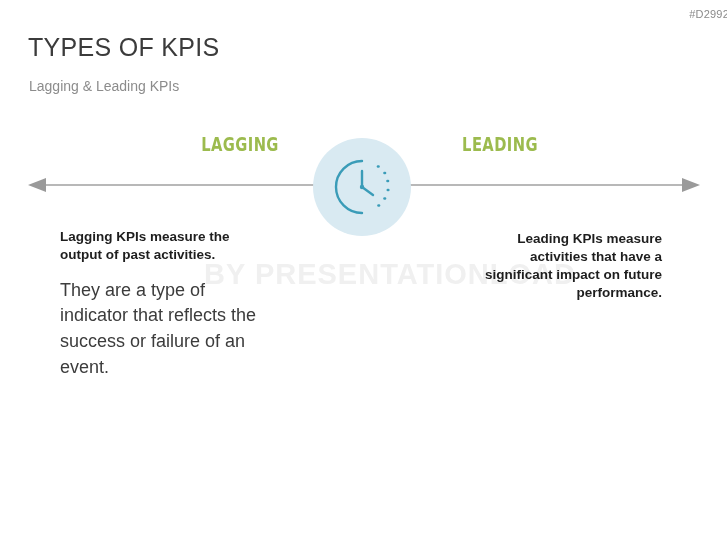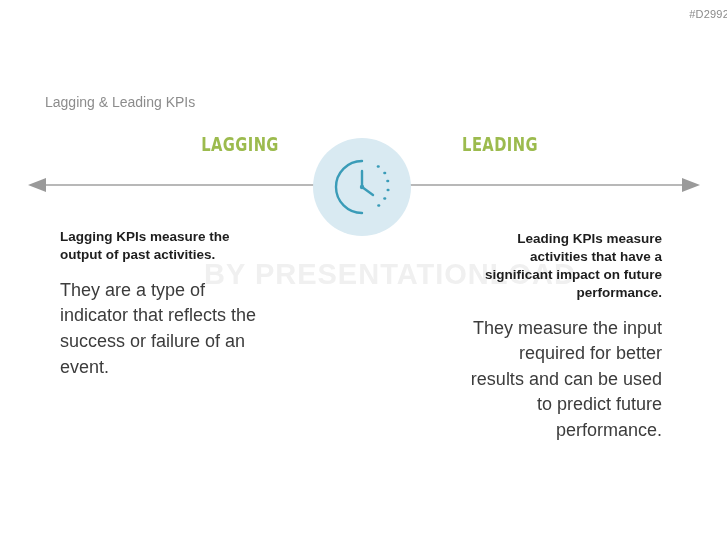--- a/index.html
+++ b/index.html
@@ -38,21 +38,21 @@
     font-weight: normal;
     margin: 0;
   }
   .subtitle {
     position: absolute;
     left: 29px;
     top: 78px;
     font-size: 14px;
     color: #8c8c8c;
     font-weight: normal;
-    margin: 16px;
+    margin: 0;
   }
   .label-lagging {
     position: absolute;
     left: 160px;
     top: 133px;
     width: 160px;
     text-align: center;
     font-size: 19px;
     font-weight: bold;
     color: #9cbb4e;
@@ -137,20 +137,21 @@
     margin: 0;
   }
 </style>
 </head>
 <body>
 
 <div class="slide">
 
   <div class="slide-code">#D2992</div>
 
+  <h1 class="title">TYPES OF KPIS</h1>
   <h2 class="subtitle">Lagging &amp; Leading KPIs</h2>
 
   <div class="label-lagging">LAGGING</div>
   <div class="label-leading">LEADING</div>
 
   <div class="axis">
     <svg width="672" height="26" viewBox="0 0 672 26">
       <line x1="16" y1="13" x2="656" y2="13" stroke="#a0a0a0" stroke-width="1.6"></line>
       <polygon points="0,13 18,6 18,20" fill="#9a9a9a"></polygon>
       <polygon points="672,13 654,6 654,20" fill="#9a9a9a"></polygon>
@@ -178,16 +179,15 @@
 
   <div class="watermark">BY PRESENTATIONLOAD</div>
 
   <div class="col-left">
     <p class="head">Lagging KPIs measure the output of past activities.</p>
     <p class="body">They are a type of indicator that reflects the success or failure of an event.</p>
   </div>
 
   <div class="col-right">
     <p class="head">Leading KPIs measure activities that have a significant impact on future performance.</p>
-    <p class="body">They measure the input required for better results and can be used to predict future performance.</p>
   </div>
 
 </div>
 
 </body></html>

